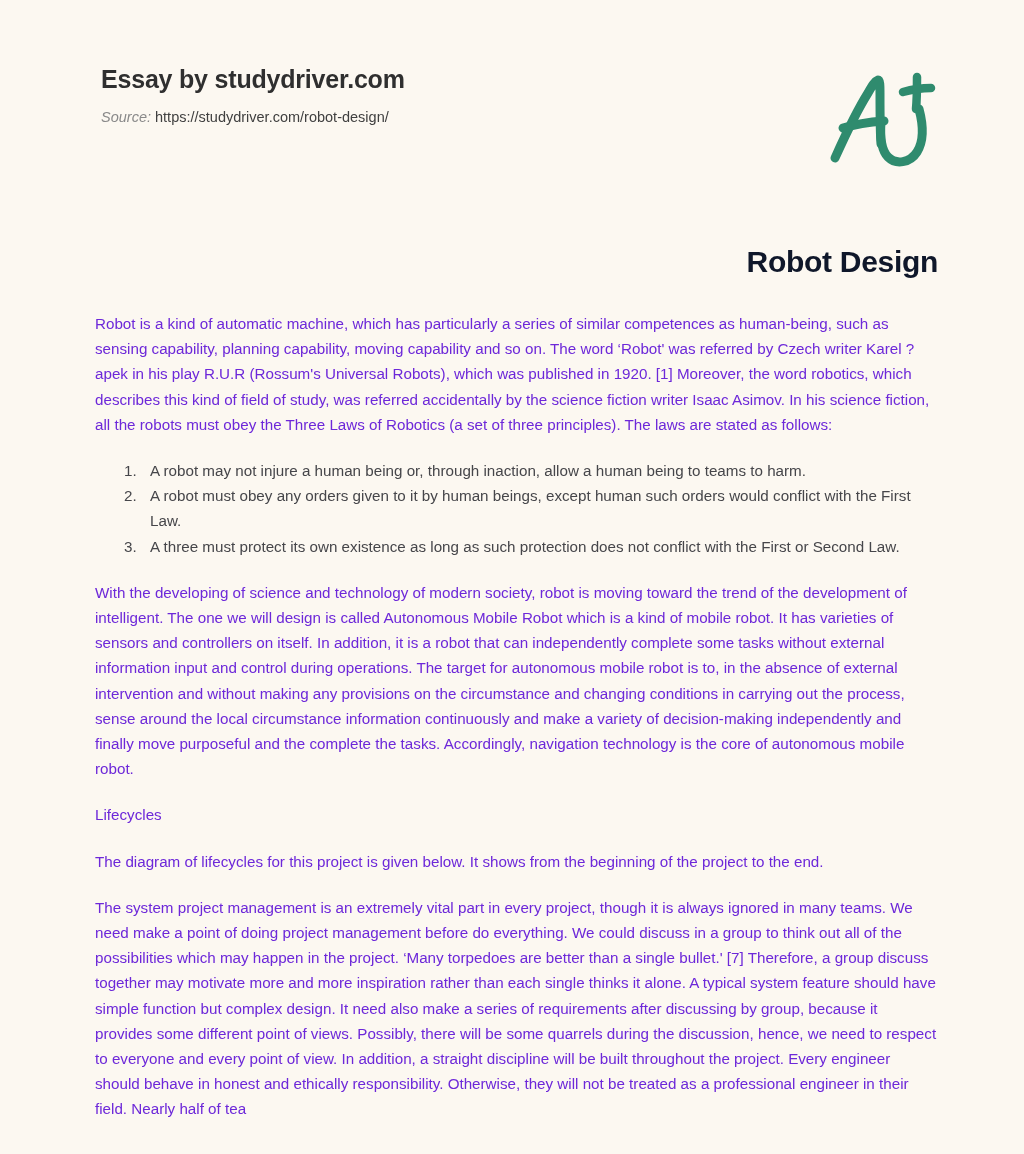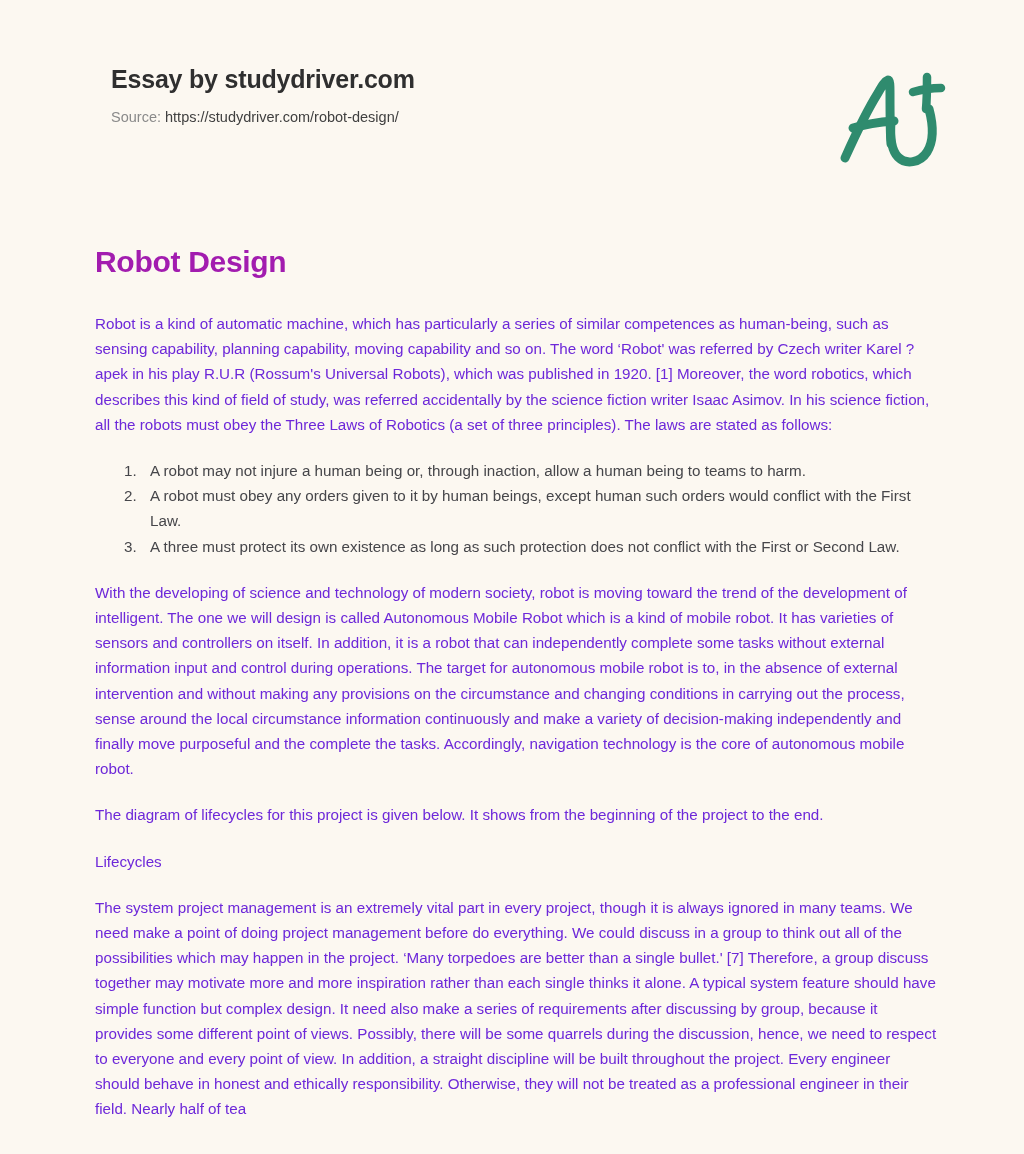--- a/index.html
+++ b/index.html
@@ -20,21 +20,21 @@
   .page {
     position: relative;
     width: 1024px;
     height: 1154px;
     box-sizing: border-box;
   }
 
   
   .header {
     position: absolute;
-    left: 16px;
+    left: 6px;
     top: 0;
     width: 968px;
     height: 180px;
   }
 
   .brand-block {
     position: absolute;
     left: 95px;
     top: 64px;
   }
@@ -52,20 +52,21 @@
   .source-line {
     margin-top: 13px;
     font-size: 14.5px;
     line-height: 20px;
     color: #8a8a8a;
     white-space: nowrap;
   }
 
   .source-label {
     color: #8a8a8a;
+    font-style: italic;
   }
 
   .source-url {
     color: #404040;
     text-decoration: none;
   }
 
   
   .logo {
     position: absolute;
@@ -80,24 +81,25 @@
   .article {
     position: absolute;
     left: 95px;
     top: 243px;
     width: 843px;
   }
 
   .page-title {
     font-size: 30px;
     font-weight: bold;
-    color: #a21caf;
+    color: #0f172a;
     letter-spacing: -0.3px;
     line-height: 38px;
     margin: 0 0 30px 0;
+    text-align: right;
   }
 
   p.body-para {
     margin: 0 0 21px 0;
     font-size: 15.2px;
     line-height: 25.2px;
     color: #6d28d9;
     text-align: left;
   }
 
@@ -156,21 +158,21 @@
     <p class="body-para">Robot is a kind of automatic machine, which has particularly a series of similar competences as human-being, such as sensing capability, planning capability, moving capability and so on. The word ‘Robot' was referred by Czech writer Karel ?apek in his play R.U.R (Rossum's Universal Robots), which was published in 1920. [1] Moreover, the word robotics, which describes this kind of field of study, was referred accidentally by the science fiction writer Isaac Asimov. In his science fiction, all the robots must obey the Three Laws of Robotics (a set of three principles). The laws are stated as follows:</p>
 
     <ol class="laws">
       <li>A robot may not injure a human being or, through inaction, allow a human being to teams to harm.</li>
       <li>A robot must obey any orders given to it by human beings, except human such orders would conflict with the First Law.</li>
       <li>A three must protect its own existence as long as such protection does not conflict with the First or Second Law.</li>
     </ol>
 
     <p class="body-para">With the developing of science and technology of modern society, robot is moving toward the trend of the development of intelligent. The one we will design is called Autonomous Mobile Robot which is a kind of mobile robot. It has varieties of sensors and controllers on itself. In addition, it is a robot that can independently complete some tasks without external information input and control during operations. The target for autonomous mobile robot is to, in the absence of external intervention and without making any provisions on the circumstance and changing conditions in carrying out the process, sense around the local circumstance information continuously and make a variety of decision-making independently and finally move purposeful and the complete the tasks. Accordingly, navigation technology is the core of autonomous mobile robot.</p>
 
+    <p class="body-para">Lifecycles</p>
+
     <p class="body-para">The diagram of lifecycles for this project is given below. It shows from the beginning of the project to the end.</p>
-
-    <p class="body-para">Lifecycles</p>
 
     <p class="body-para">The system project management is an extremely vital part in every project, though it is always ignored in many teams. We need make a point of doing project management before do everything. We could discuss in a group to think out all of the possibilities which may happen in the project. ‘Many torpedoes are better than a single bullet.' [7] Therefore, a group discuss together may motivate more and more inspiration rather than each single thinks it alone. A typical system feature should have simple function but complex design. It need also make a series of requirements after discussing by group, because it provides some different point of views. Possibly, there will be some quarrels during the discussion, hence, we need to respect to everyone and every point of view. In addition, a straight discipline will be built throughout the project. Every engineer should behave in honest and ethically responsibility. Otherwise, they will not be treated as a professional engineer in their field. Nearly half of tea</p>
 
   </div>
 
 </div>
 
 </body></html>

